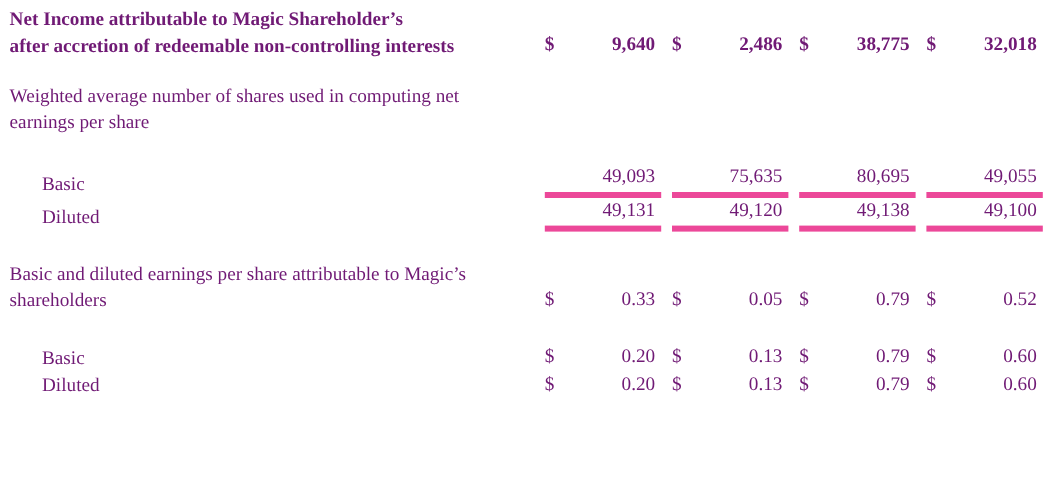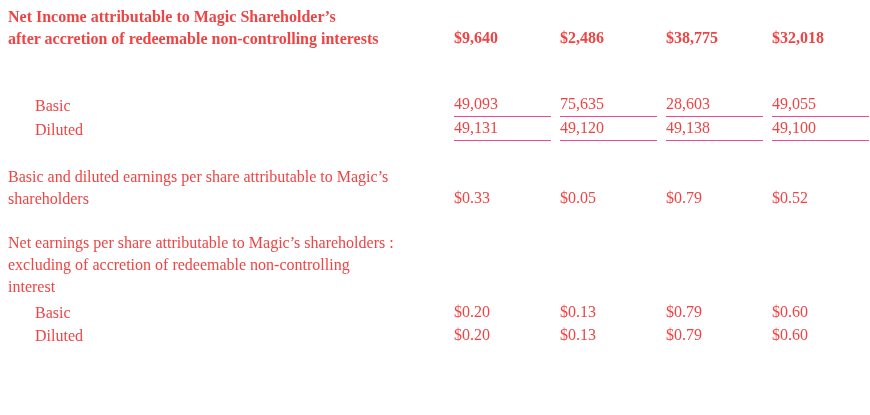--- a/index.html
+++ b/index.html
@@ -5,42 +5,42 @@
   html, body { margin: 0; padding: 0; background: #ffffff; }
   .page {
     width: 870px;
     height: 415px;
     box-sizing: border-box;
     padding: 6px 0 0 8px;
     background: #ffffff;
     font-family: "Liberation Serif", serif;
     font-size: 16px;
     line-height: 22px;
-    color: #ef4444;
+    color: #701a75;
   }
   table.fin {
     border-collapse: collapse;
     table-layout: fixed;
     width: 861px;
   }
   col.c-label { width: 437px; }
   col.c-grp   { width: 106px; }
   td { padding: 0; vertical-align: bottom; }
   td.label { padding-right: 12px; }
   td.indent { padding-left: 27px; }
   td.grp { padding-left: 9px; }
   .inner {
     display: flex;
     justify-content: space-between;
     align-items: baseline;
     padding-bottom: 1px;
   }
   .inner .cur { text-align: left; }
-  .inner .val { flex: 1; text-align: left; padding-right: 5px; }
-  td.grp.u .inner { border-bottom: 1px solid #ec4899; }
+  .inner .val { flex: 1; text-align: right; padding-right: 5px; }
+  td.grp.u .inner { border-bottom: 5px solid #ec4899; }
   tr.bold td, tr.bold .inner span { font-weight: bold; }
   tr.spacer td { height: 20px; vertical-align: top; }
   tr.spacer.h20 td { height: 20px; }
   tr.spacer.h23 td { height: 23px; }
   tr.spacer.h25 td { height: 25px; }
   tr.spacer.h22 td { height: 22px; }
   tr.spacer.h3 td  { height: 3px; }
 </style>
 </head>
 <body>
@@ -84,20 +84,30 @@
         <span class="cur">$</span>
         <span class="val">32,018</span>
             </div>
           </td>
     </tr>
 
     <tr class="spacer h20">
           <td colspan="5"></td>
         </tr>
 
+    <tr>
+      <td class="label">
+        <div>Weighted average number of shares used in computing net</div>
+        <div>earnings per share</div>
+      </td>
+      <td class="grp"></td>
+      <td class="grp"></td>
+      <td class="grp"></td>
+      <td class="grp"></td>
+    </tr>
 
     <tr class="spacer h23">
           <td colspan="5"></td>
         </tr>
 
     <tr>
       <td class="label indent">
         <div>Basic</div>
       </td>
       <td class="grp u">
@@ -108,21 +118,21 @@
           </td>
       <td class="grp u">
             <div class="inner">
         <span class="cur"></span>
         <span class="val">75,635</span>
             </div>
           </td>
       <td class="grp u">
             <div class="inner">
         <span class="cur"></span>
-        <span class="val">28,603</span>
+        <span class="val">80,695</span>
             </div>
           </td>
       <td class="grp u">
             <div class="inner">
         <span class="cur"></span>
         <span class="val">49,055</span>
             </div>
           </td>
     </tr>
 
@@ -188,31 +198,20 @@
         <span class="cur">$</span>
         <span class="val">0.52</span>
             </div>
           </td>
     </tr>
 
     <tr class="spacer h22">
           <td colspan="5"></td>
         </tr>
 
-    <tr>
-      <td class="label">
-        <div>Net earnings per share attributable to Magic’s shareholders :</div>
-        <div>excluding of accretion of redeemable non-controlling</div>
-        <div>interest</div>
-      </td>
-      <td class="grp"></td>
-      <td class="grp"></td>
-      <td class="grp"></td>
-      <td class="grp"></td>
-    </tr>
 
     <tr class="spacer h3">
           <td colspan="5"></td>
         </tr>
 
     <tr>
       <td class="label indent">
         <div>Basic</div>
       </td>
       <td class="grp">

